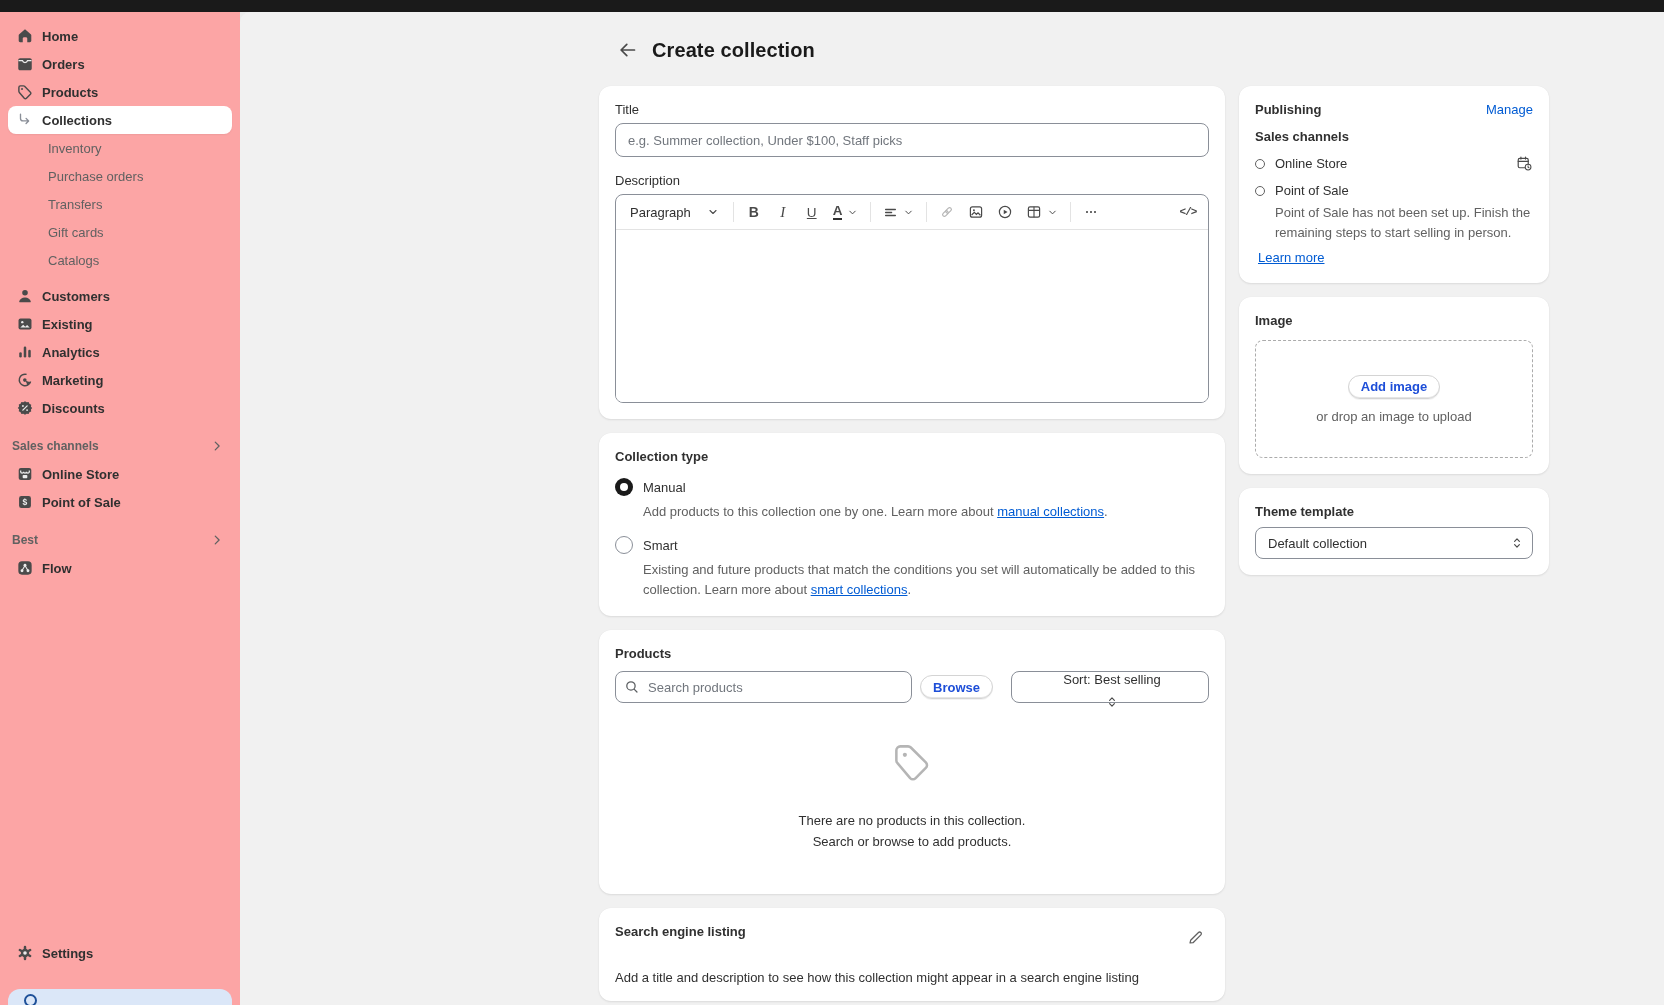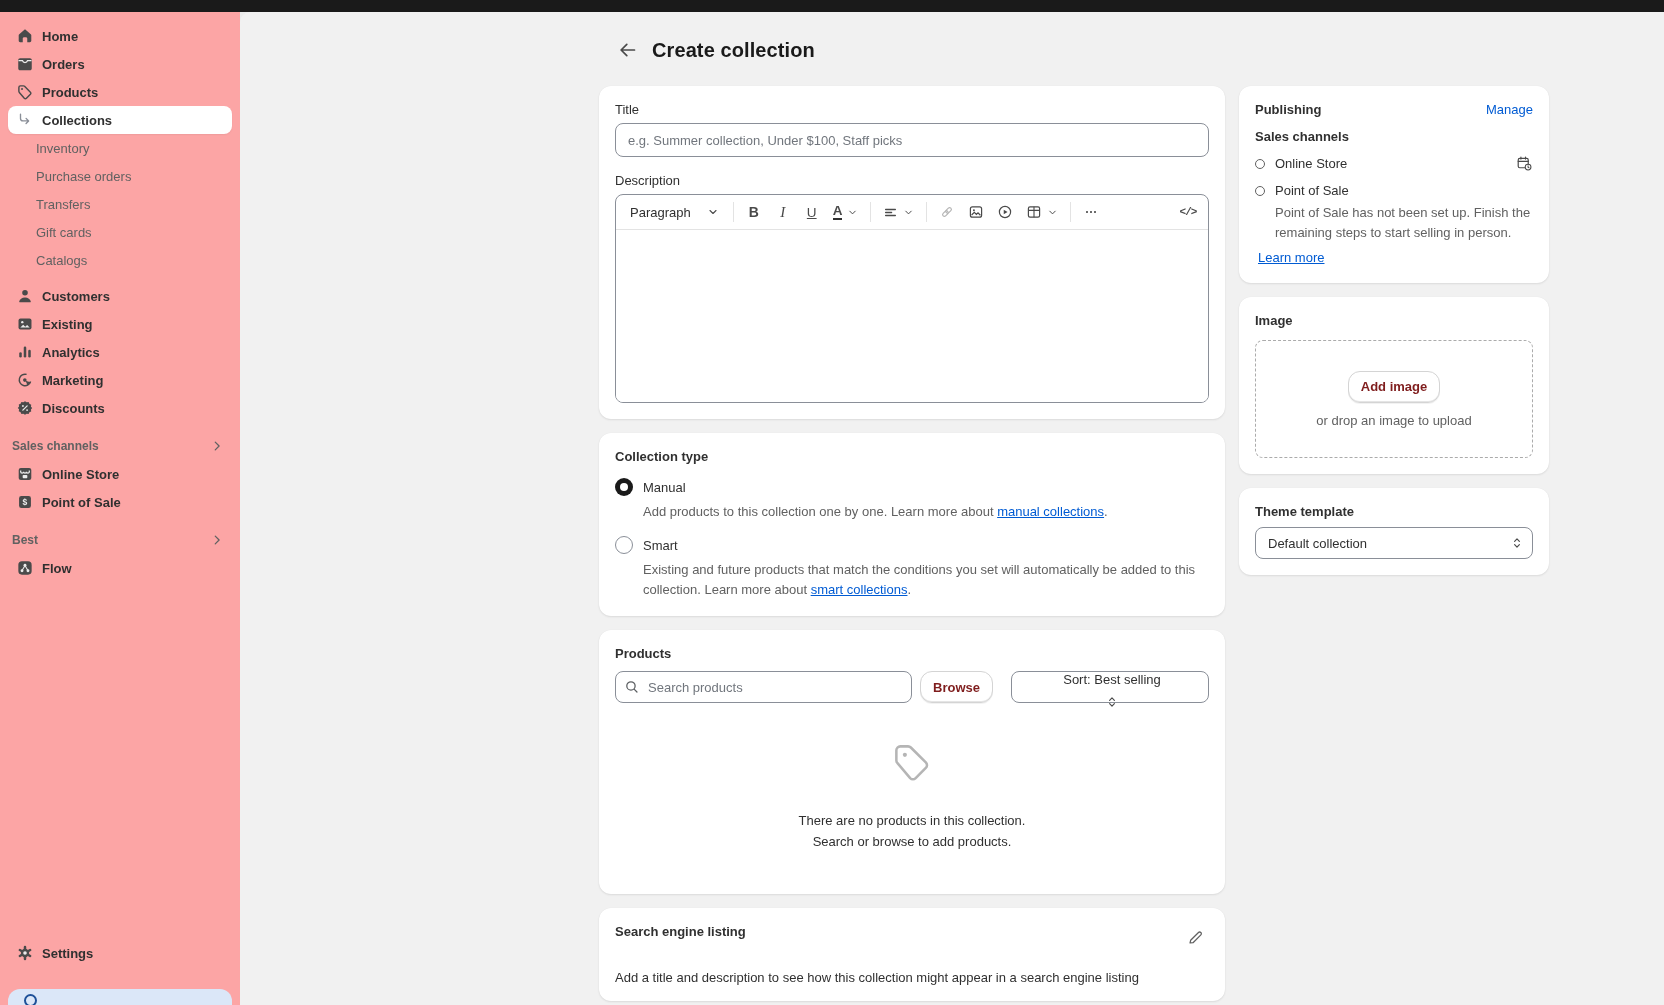--- a/index.html
+++ b/index.html
@@ -18,21 +18,21 @@
 
   
   .sidebar { position:absolute; top:12px; left:0; bottom:0; width:240px; background:#fca5a5; padding-top:10px; z-index:5; }
   .nav-row {
     display:flex; align-items:center; gap:8px;
     height:28px; margin:0 8px; padding:0 8px;
     border-radius:8px; font-weight:600; color:#303030; cursor:pointer;
   }
   .nav-row .nv-icon { width:18px; height:18px; flex:0 0 18px; display:flex; align-items:center; justify-content:center; color:#4a4a4a; }
   .nav-row.sub { font-weight:400; color:#616161; padding-left:8px; }
-  .nav-row.sub .nv-label { margin-left:20px; }
+  .nav-row.sub .nv-label { margin-left:32px; }
   .nav-row.active { background:#ffffff; font-weight:700; color:#303030; box-shadow:0 1px 2px rgba(0,0,0,.06); }
   .nav-row.active .nv-label { margin-left:0; }
   .nav-section { display:flex; align-items:center; justify-content:space-between; height:28px; margin:10px 8px 0 8px; padding:0 8px 0 4px; color:#616161; font-size:12px; font-weight:600; cursor:pointer; }
   .nav-gap { height:8px; }
   .sidebar-footer { position:absolute; left:0; right:0; bottom:0; }
   .settings-row { margin-bottom:22px; }
   .sidebar-banner { position:relative; height:16px; margin:0 8px; border-radius:12px 12px 0 0; background:#dbe7f8; overflow:hidden; cursor:pointer; }
   .sidebar-banner .banner-circle { position:absolute; left:16px; top:5px; width:13px; height:13px; border-radius:50%; border:2px solid #1f5199; }
 
   
@@ -80,22 +80,22 @@
   .link { color:#005bd3; cursor:pointer; }
   .link.u { text-decoration:underline; }
 
   
   .prod-controls { display:flex; align-items:center; margin-top:10px; }
   .search-wrap { position:relative; flex:1; }
   .search-wrap .search-icon { position:absolute; left:9px; top:8px; color:#5c5f62; }
   .search-input { width:100%; height:32px; border:1px solid #8a8f98; border-radius:8px; padding:0 10px 0 32px; font:inherit; color:#303030; outline:none; }
   .search-input::placeholder { color:#71767d; }
   .btn {
-    height:32px; padding:0 12px; background:#fff; border:1px solid #d4d4d4; border-radius:12px;
-    font:inherit; font-weight:600; color:#7f1d1d; cursor:pointer;
+    height:24px; padding:0 12px; background:#fff; border:1px solid #d4d4d4; border-radius:12px;
+    font:inherit; font-weight:600; color:#1d4ed8; cursor:pointer;
     box-shadow:0 1px 0 rgba(0,0,0,.05), inset 0 -1px 0 rgba(0,0,0,.10);
   }
   .browse-btn { margin-left:8px; }
   .select {
     display:flex; align-items:center; justify-content:space-between; gap:8px;
     height:32px; border:1px solid #8a8f98; border-radius:8px; background:#fff;
     padding:0 8px 0 12px; cursor:pointer; color:#303030;
   }
   .sort-select { width:198px; margin-left:18px;flex-direction:column; }
 

